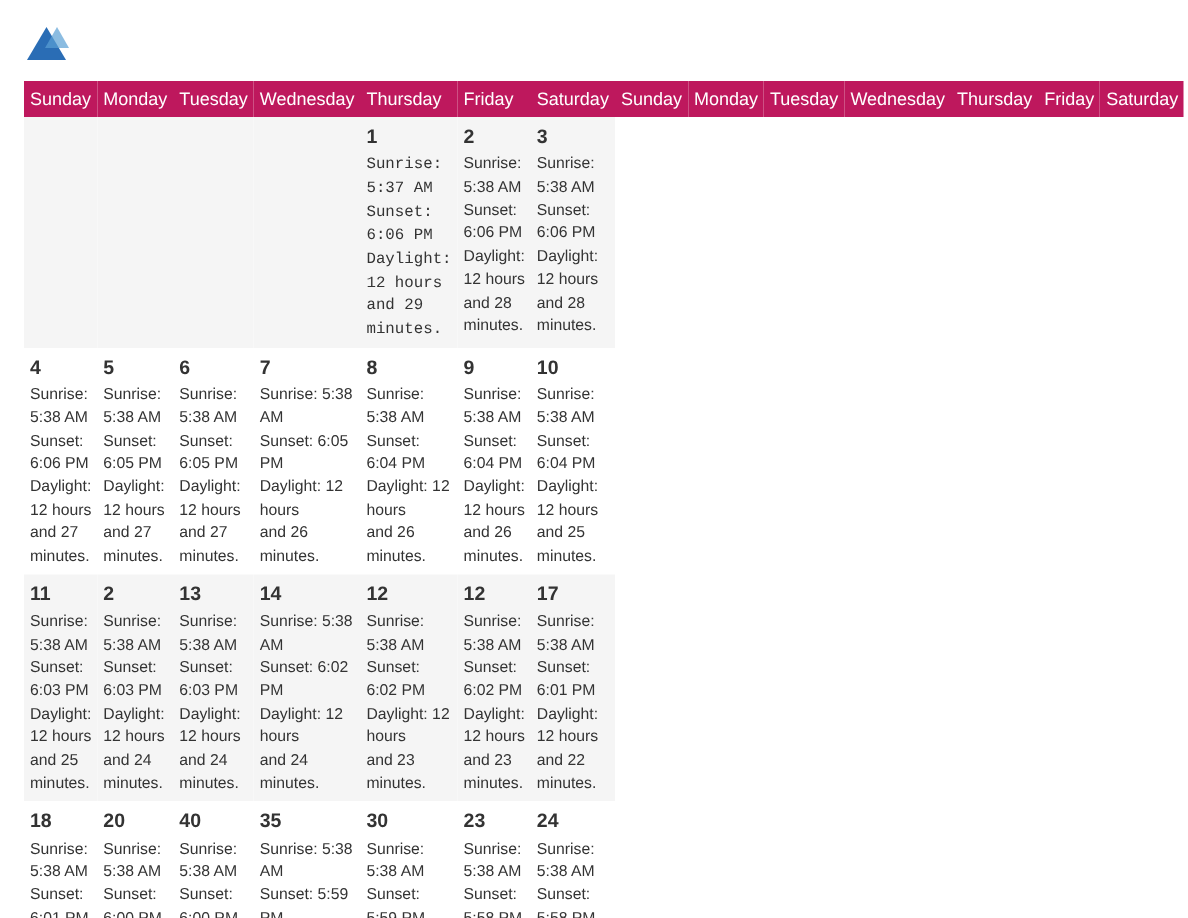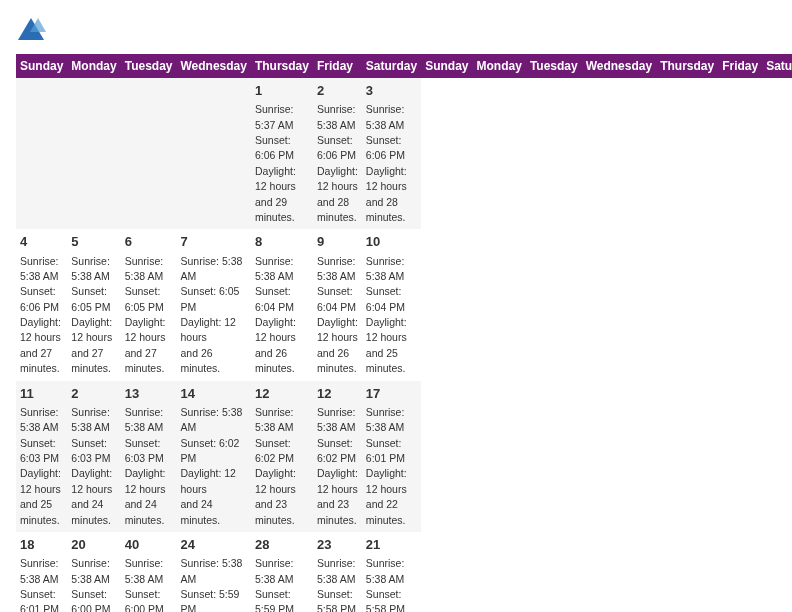--- a/index.html
+++ b/index.html
@@ -52,26 +52,26 @@
       font-size: 16px;
       font-weight: normal;
       color: #555;
     }
     table {
       width: 100%;
       border-collapse: collapse;
       font-size: 11px;
     }
     thead tr th {
-      background-color: #701a75;
+      background-color: #be185d;
       color: #fff;
       padding: 5px 4px;
       text-align: left;
       font-size: 12px;
-      font-weight: bold;
+      font-weight: normal;
     }
     tbody tr {
       vertical-align: top;
     }
     tbody tr:nth-child(odd) {
       background-color: #f5f5f5;
     }
     tbody tr:nth-child(even) {
       background-color: #ffffff;
     }
@@ -134,21 +134,21 @@
         <th>Friday</th>
         <th>Saturday</th>
       </tr>
   </thead>
   <tbody id="calendar-body">
   <tr>
         <td class="empty-cell"></td>
         <td class="empty-cell"></td>
         <td class="empty-cell"></td>
         <td class="empty-cell"></td>
-        <td><span class="day-num">1</span><span class="day-info" style="white-space: pre-line;">Sunrise: 5:37 AM
+        <td><span class="day-num">1</span><span class="day-info" style="white-space: pre-line; font-family: Liberation Mono, monospace;">Sunrise: 5:37 AM
 Sunset: 6:06 PM
 Daylight: 12 hours
 and 29 minutes.</span></td>
         <td><span class="day-num">2</span><span class="day-info" style="white-space: pre-line;">Sunrise: 5:38 AM
 Sunset: 6:06 PM
 Daylight: 12 hours
 and 28 minutes.</span></td>
         <td><span class="day-num">3</span><span class="day-info" style="white-space: pre-line;">Sunrise: 5:38 AM
 Sunset: 6:06 PM
 Daylight: 12 hours
@@ -220,31 +220,31 @@
 Daylight: 12 hours
 and 22 minutes.</span></td>
         <td><span class="day-num">20</span><span class="day-info" style="white-space: pre-line;">Sunrise: 5:38 AM
 Sunset: 6:00 PM
 Daylight: 12 hours
 and 22 minutes.</span></td>
         <td><span class="day-num">40</span><span class="day-info" style="white-space: pre-line;">Sunrise: 5:38 AM
 Sunset: 6:00 PM
 Daylight: 12 hours
 and 21 minutes.</span></td>
-        <td><span class="day-num">24</span><span class="day-info" style="white-space: pre-line;">Sunrise: 5:38 AM
+        <td><span class="day-num">35</span><span class="day-info" style="white-space: pre-line;">Sunrise: 5:38 AM
 Sunset: 5:59 PM
 Daylight: 12 hours
 and 21 minutes.</span></td>
-        <td><span class="day-num">28</span><span class="day-info" style="white-space: pre-line;">Sunrise: 5:38 AM
+        <td><span class="day-num">30</span><span class="day-info" style="white-space: pre-line;">Sunrise: 5:38 AM
 Sunset: 5:59 PM
 Daylight: 12 hours
 and 20 minutes.</span></td>
         <td><span class="day-num">23</span><span class="day-info" style="white-space: pre-line;">Sunrise: 5:38 AM
 Sunset: 5:58 PM
 Daylight: 12 hours
 and 20 minutes.</span></td>
-        <td><span class="day-num">21</span><span class="day-info" style="white-space: pre-line;">Sunrise: 5:38 AM
+        <td><span class="day-num">24</span><span class="day-info" style="white-space: pre-line;">Sunrise: 5:38 AM
 Sunset: 5:58 PM
 Daylight: 12 hours
 and 20 minutes.</span></td>
       </tr>
     </tbody>
 </table>
 
 </body></html>

